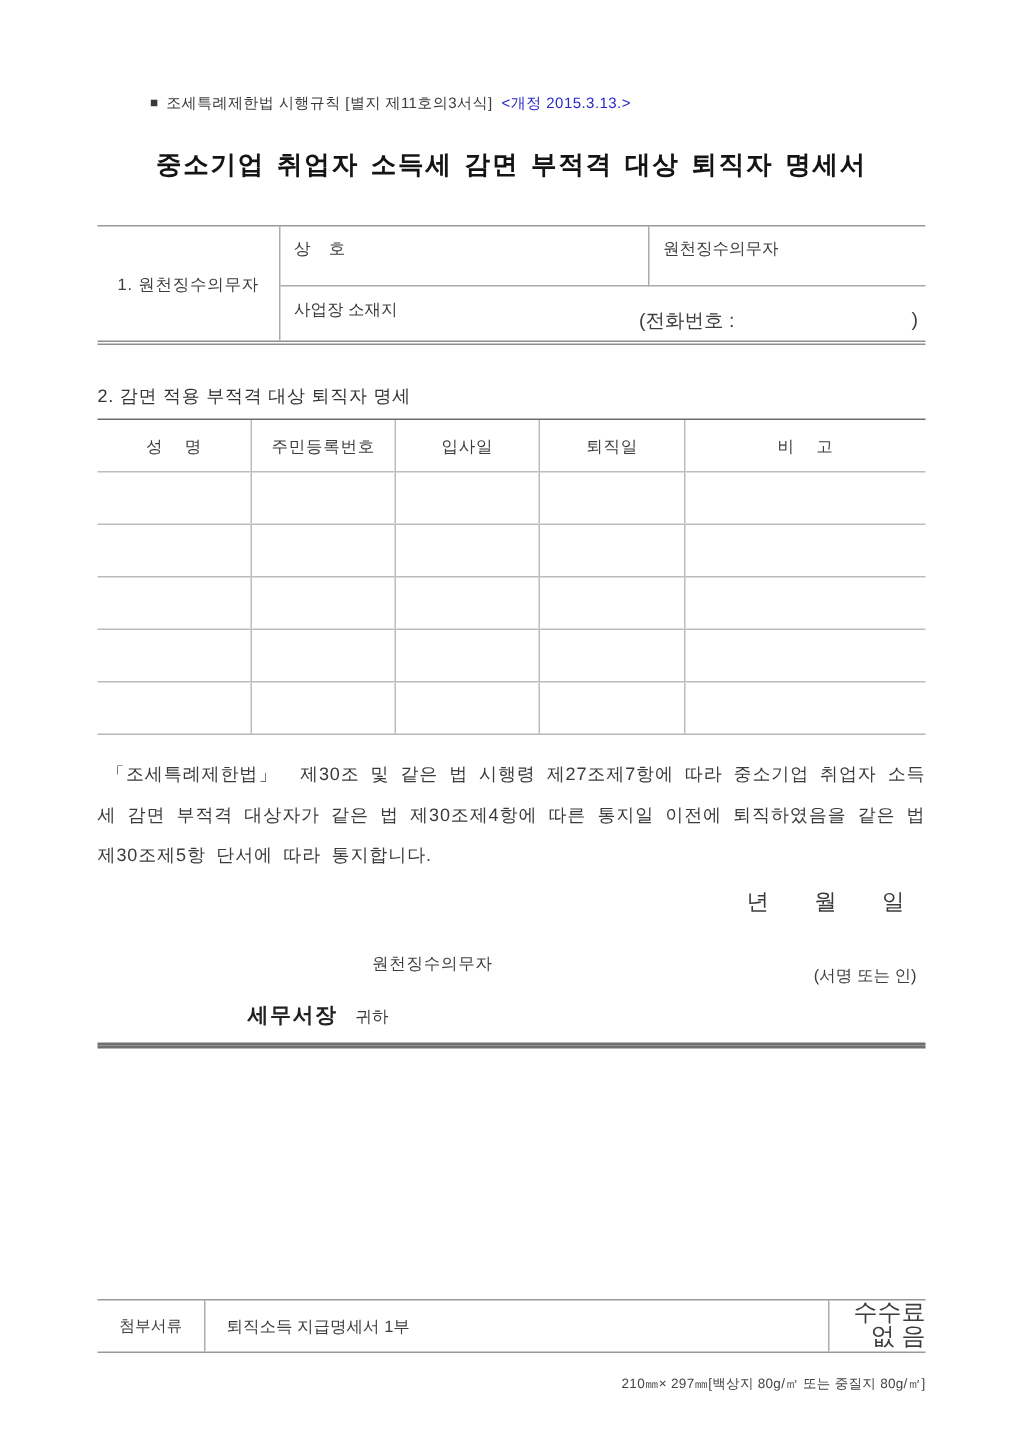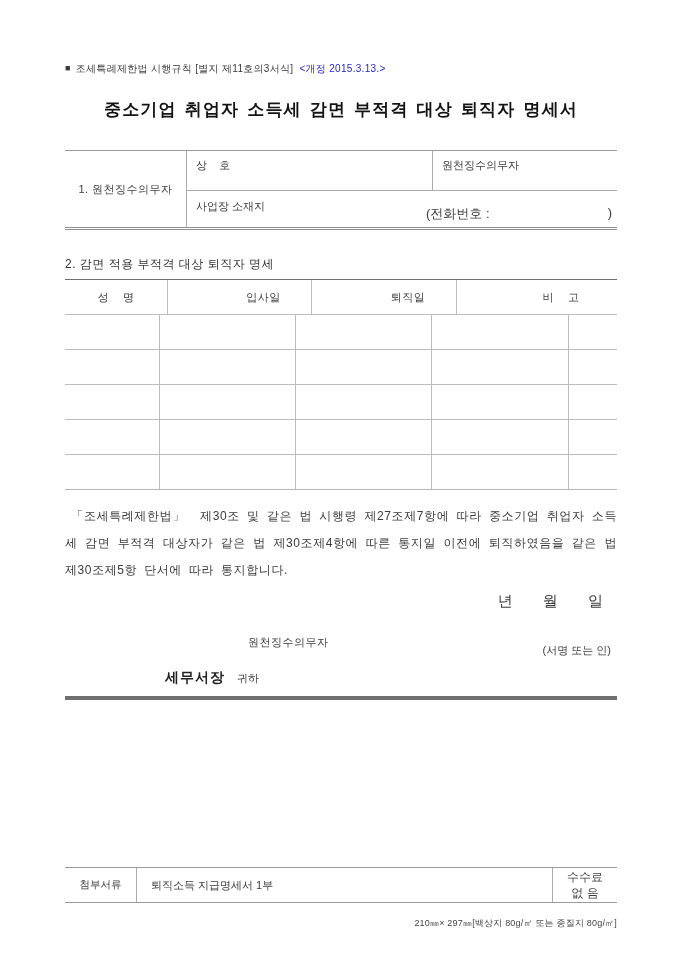--- a/index.html
+++ b/index.html
@@ -6,21 +6,21 @@
   html,body { background:#ffffff; }
   body {
     width:680px; height:962px;
     font-family:"Liberation Sans","DejaVu Sans",sans-serif;
     color:#3d3d3d; position:relative; overflow:hidden;
   }
   [data-bind] { white-space:pre-wrap; }
   .content { padding:0 63px 0 65px; }
 
   
-  .notice { margin-top:62px; font-size:10px; letter-spacing:0.3px; color:#3a3a3a; }
+  .notice { margin-top:62px; font-size:10px; letter-spacing:0.3px; color:#3a3a3a;margin-left:35px; }
   .notice .bullet { font-size:9px; margin-right:5px; position:relative; top:-1px; }
   .notice .rev { color:#2626c9; margin-left:6px; }
 
   
   .title {
     margin-top:22px; text-align:center;
     font-size:17px; font-weight:bold; color:#141414;
     letter-spacing:1.2px; word-spacing:2px;
   }
 
@@ -36,21 +36,21 @@
   .s1-label { grid-row:1/3; border-right:1px solid #ababab; display:flex; align-items:center; justify-content:center; letter-spacing:0.5px; }
   .s1-r1c2 { border-right:1px solid #ababab; border-bottom:1px solid #ababab; padding:7px 0 0 9px; }
   .s1-r1c3 { border-bottom:1px solid #ababab; padding:7px 0 0 9px; }
   .s1-r2 { grid-column:2/4; position:relative; padding:8px 0 0 9px; }
   .phone-line { position:absolute; bottom:4px; left:239px; right:5px; display:flex; justify-content:space-between; font-size:13px; }
   .dline { height:3px; border-top:1px solid #8e8e8e; border-bottom:1px solid #8e8e8e; }
 
   
   .s2-label { margin-top:26px; font-size:12px; letter-spacing:0.5px; color:#343434; }
   .t2 { margin-top:6px; border-top:1px solid #6e6e6e; border-bottom:1px solid #b7b7b7; }
-  .trow { display:flex; height:35px;gap:48px; }
+  .trow { display:flex; height:35px; }
   .trow.head { height:34px; }
   .t2 > .trow + .trow { border-top:1px solid #bcbcbc; }
   .tcell { display:flex; align-items:center; justify-content:center; font-size:11px; letter-spacing:0.5px; }
   .c1 { width:103px; border-right:1px solid #bcbcbc; }
   .c2 { width:96px;  border-right:1px solid #bcbcbc; }
   .c3 { width:96px;  border-right:1px solid #bcbcbc; }
   .c4 { width:97px;  border-right:1px solid #bcbcbc; }
   .c5 { flex:1; }
 
   
@@ -70,21 +70,21 @@
   .recipient-row .recipient { font-size:14px; font-weight:bold; color:#222; margin-left:100px; letter-spacing:1px; }
   .recipient-row .suffix { font-size:11px; margin-left:12px; }
   .dline2 { margin-top:9px; height:2px; border-top:2px solid #707070; border-bottom:2px solid #707070; }
 
   .spacer { height:167px; }
 
   
   .attach { display:flex; height:36px; border-top:1px solid #9a9a9a; border-bottom:1px solid #9a9a9a; }
   .attach .a1 { width:72px; border-right:1px solid #ababab; display:flex; align-items:center; justify-content:center; font-size:10.5px; }
   .attach .a2 { flex:1; border-right:1px solid #ababab; display:flex; align-items:center; padding-left:14px; font-size:11px; }
-  .attach .a3 { width:64px; display:flex; flex-direction:column; align-items:center; justify-content:center; font-size:12px; line-height:16px; }
+  .attach .a3 { width:64px; display:flex; flex-direction:column; align-items:flex-end; justify-content:center; font-size:16px; line-height:16px; }
 
   
   .footer { margin-top:14px; text-align:right; font-size:9px; color:#454545; letter-spacing:0.2px; }
 </style>
 </head>
 <body>
 
 <div class="content">
 
   <div class="notice">
@@ -111,20 +111,21 @@
       </div>
     </div>
     <div class="dline"></div>
   </div>
 
   <div class="s2-label" data-bind="retiree_list_section.section_label">2. 감면 적용 부적격 대상 퇴직자 명세</div>
 
   <div class="t2">
     <div class="trow head">
       <div class="tcell c1" data-bind="retiree_list_section.columns.0">성    명</div>
+      <div class="tcell c2" data-bind="retiree_list_section.columns.1">주민등록번호</div>
       <div class="tcell c3" data-bind="retiree_list_section.columns.2">입사일</div>
       <div class="tcell c4" data-bind="retiree_list_section.columns.3">퇴직일</div>
       <div class="tcell c5" data-bind="retiree_list_section.columns.4">비    고</div>
     </div>
   <div class="trow">
         <div class="tcell c1"></div>
         <div class="tcell c2"></div>
         <div class="tcell c3"></div>
         <div class="tcell c4"></div>
         <div class="tcell c5"></div>

